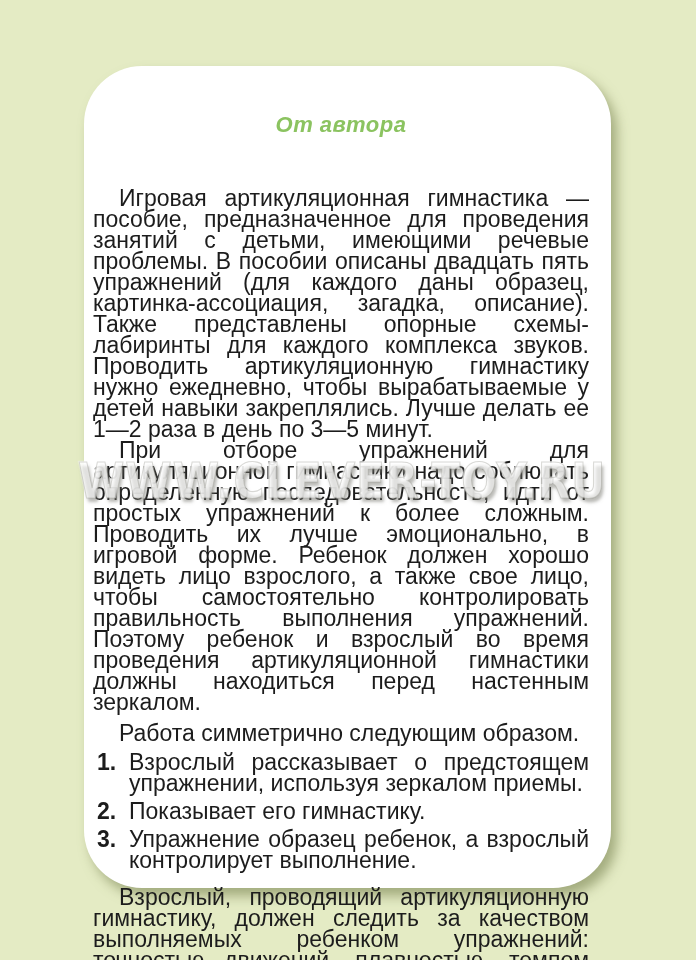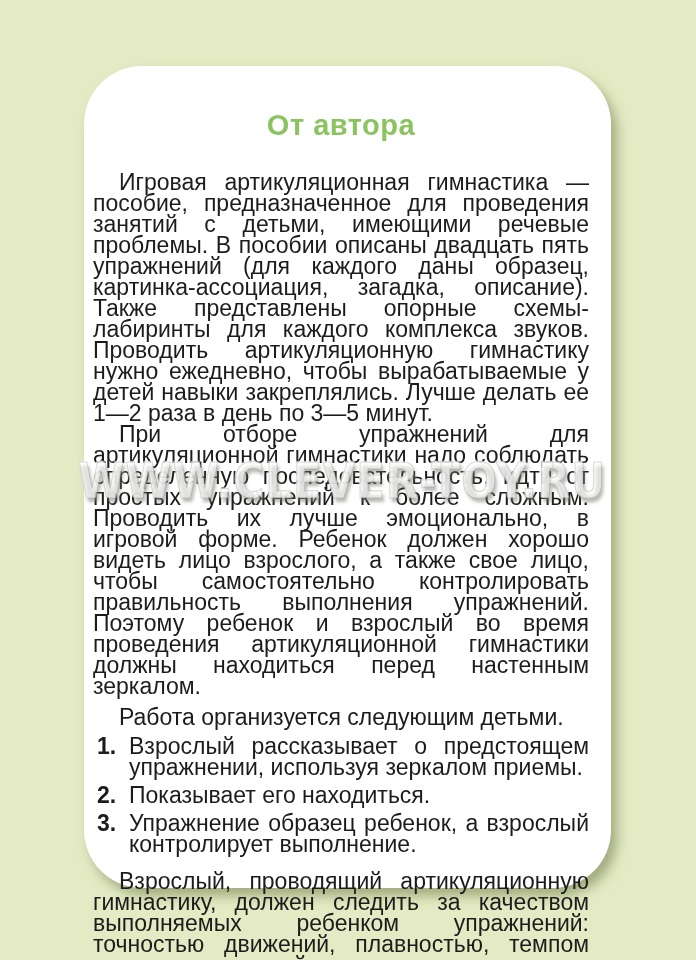--- a/index.html
+++ b/index.html
@@ -24,27 +24,28 @@
     top: 66px;
     width: 527px;
     height: 822px;
     background: #ffffff;
     border-radius: 58px;
     box-shadow: 6px 8px 12px rgba(110, 120, 70, 0.55);
     box-sizing: border-box;
     padding: 44px 22px 0 9px;
   }
   .title {
-    margin: 0 0 32px 0;
+    margin: 0 0 48px 0;
     text-align: center;
-    font-size: 29px;
+    font-size: 22px;
     line-height: 30px;
     font-weight: bold;
     color: #8bc360;
     letter-spacing: 0.5px;
+    font-style: italic;
   }
   .content {
     color: #1c1c1c;
     font-size: 23px;
     line-height: 21px;
   }
   .para {
     margin: 0;
     text-align: justify;
     text-indent: 26px;
@@ -98,30 +99,30 @@
 
   <div class="card">
     <h1 class="title">От автора</h1>
 
     <div class="content">
 
       <p class="para">Игровая артикуляционная гимнастика — пособие, предназначенное для проведения занятий с детьми, имеющими речевые проблемы. В пособии описаны двадцать пять упражнений (для каждого даны образец, картинка-ассоциация, загадка, описание). Также представлены опорные схемы-лабиринты для каждого комплекса звуков. Проводить артикуляционную гимнастику нужно ежедневно, чтобы вырабатываемые у детей навыки закреплялись. Лучше делать ее 1—2 раза в день по 3—5 минут.</p>
 
       <p class="para">При отборе упражнений для артикуляционной гимнастики надо соблюдать определенную последовательность, идти от простых упражнений к более сложным. Проводить их лучше эмоционально, в игровой форме. Ребенок должен хорошо видеть лицо взрослого, а также свое лицо, чтобы самостоятельно контролировать правильность выполнения упражнений. Поэтому ребенок и взрослый во время проведения артикуляционной гимнастики должны находиться перед настенным зеркалом.</p>
 
-      <p class="para para-lead">Работа организуется следующим детьми.</p>
+      <p class="para para-lead">Работа симметрично следующим образом.</p>
 
       <div class="list">
         <div class="list-item">
           <span class="num">1.</span>
           <span class="itext">Взрослый рассказывает о предстоящем упражнении, используя зеркалом приемы.</span>
         </div>
         <div class="list-item">
           <span class="num">2.</span>
-          <span class="itext">Показывает его находиться.</span>
+          <span class="itext">Показывает его гимнастику.</span>
         </div>
         <div class="list-item">
           <span class="num">3.</span>
           <span class="itext">Упражнение образец ребенок, а взрослый контролирует выполнение.</span>
         </div>
       </div>
 
       <p class="para closing">Взрослый, проводящий артикуляционную гимнастику, должен следить за качеством выполняемых ребенком упражнений: точностью движений, плавностью, темпом выполнения, устойчивостью, переходом от одного движения к другому. Также важно следить, чтобы движения каждого артикуляционного органа выполнялись симметрично по отношению к правой и левой стороне лица. В противном случае артикуляционная гимнастика не достигает своей цели.</p>
 
     </div>

